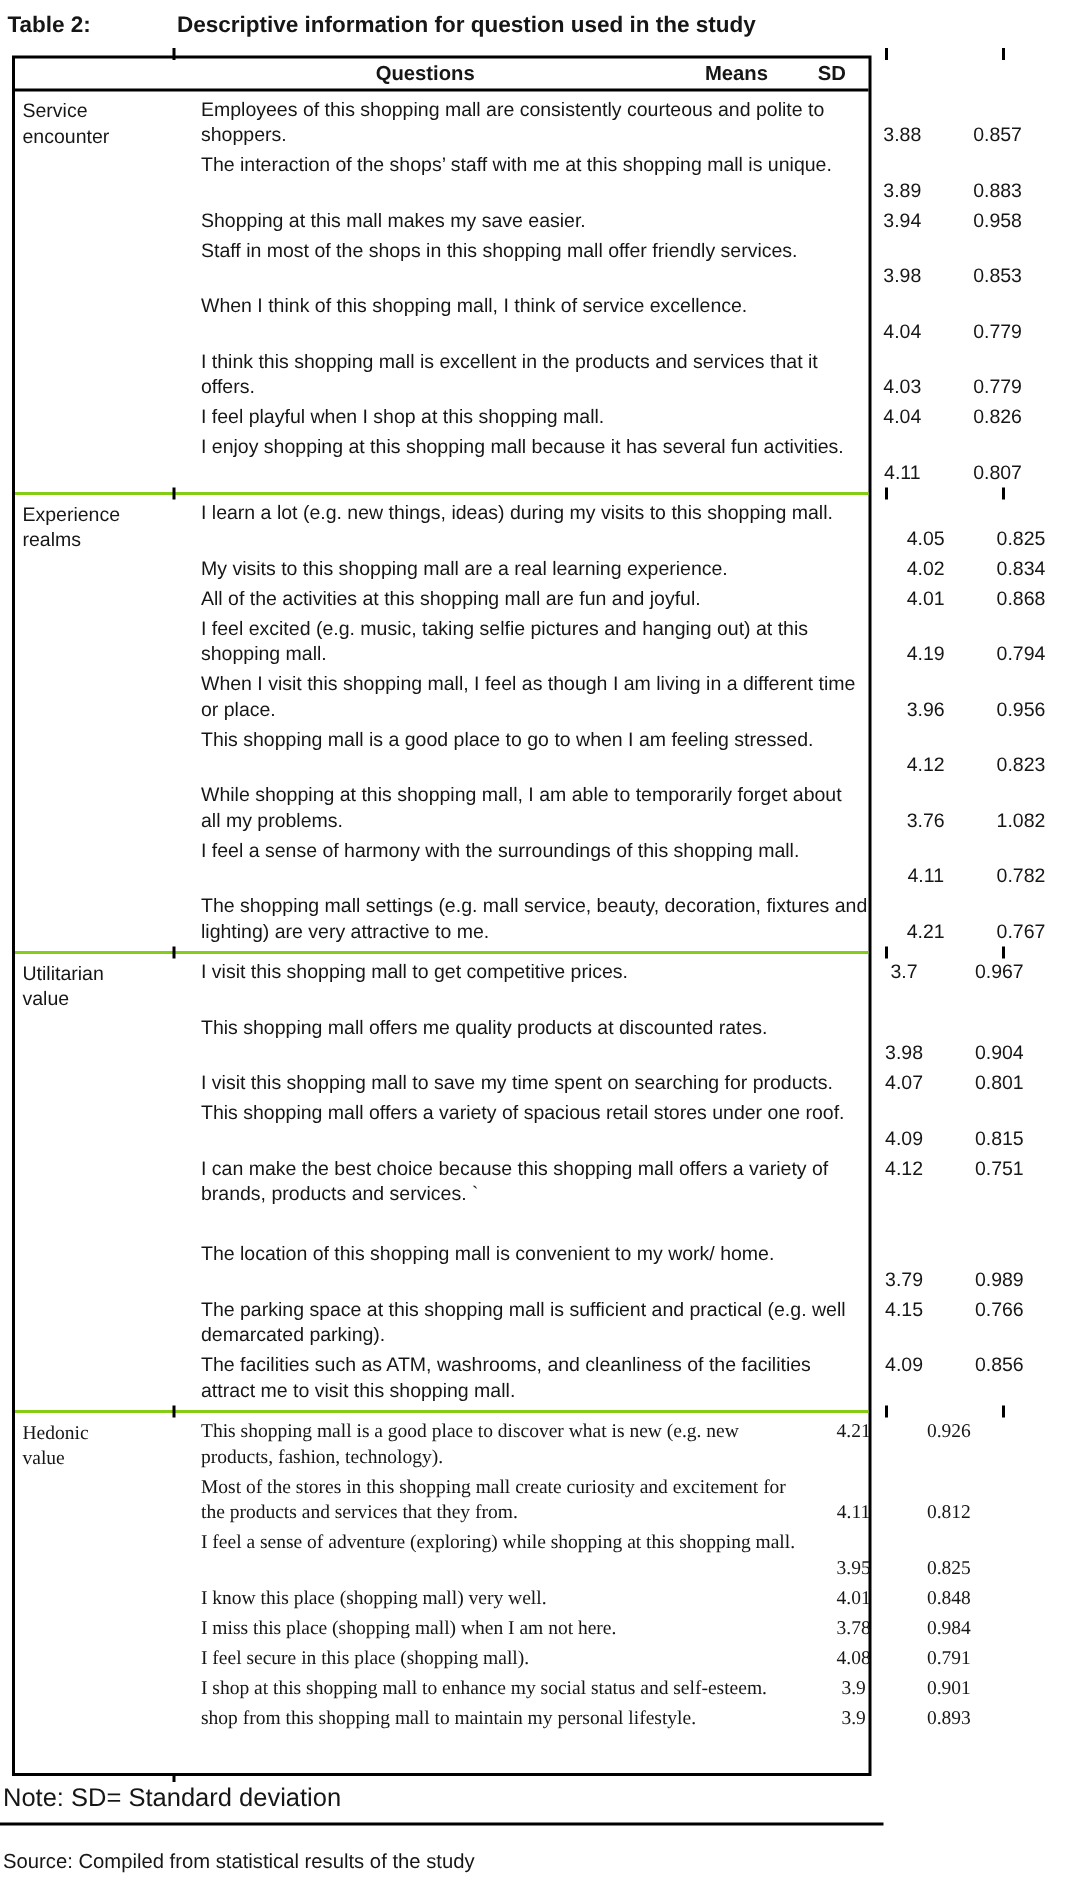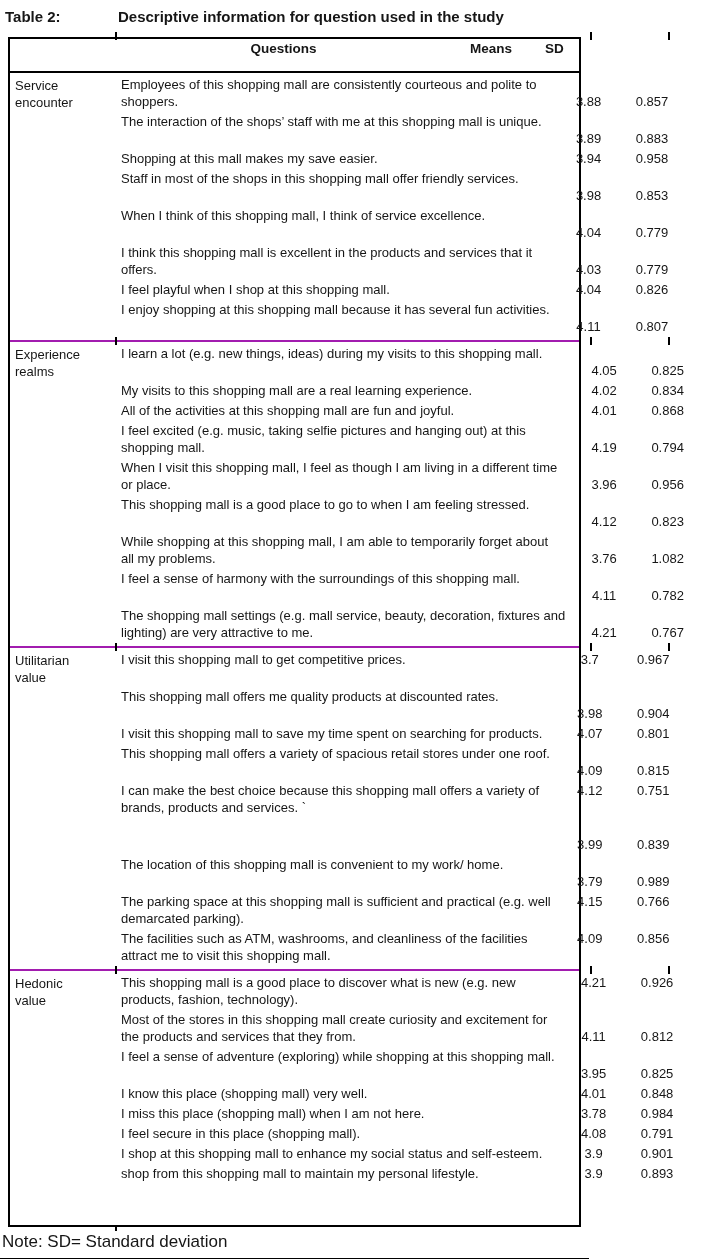--- a/index.html
+++ b/index.html
@@ -28,37 +28,37 @@
   .dtable::after { 
     content:""; position:absolute; left:105px; bottom:-6px; width:2px; height:6px; background:#000;
   }
 
   .thead {
     position:relative;
     display:grid;
     grid-template-columns:105px 1fr 78px 49px;
     font-weight:bold;
     border-bottom:2px solid #000;
-    padding:2px 0 15px 0;
+    padding:2px 0 3px 0;
     font-size:13.5px;
   }
   .thead .hq, .thead .hm, .thead .hs { text-align:center; }
 
   .section { position:relative; display:flex; padding:3px 0 2px 0; }
-  .section + .section { border-top:2px solid #a21caf; }
-  .section:last-child { padding-bottom:40px; }
+  .section + .section { border-top:2px solid #84cc16; }
+  .section:last-child { padding-bottom:26px;font-family:Liberation Serif, serif; }
 
   .tick { position:absolute; top:-5px; width:2px; height:8px; background:#000; }
   .tick.t1 { left:105px; } .tick.t2 { left:580px; } .tick.t3 { left:658px; }
   .thead .tick { top:-7px; }
 
   .cat { width:105px; flex:0 0 105px; padding:1px 4px 0 5px; line-height:17px; }
   .items { flex:1; }
   .item { margin-bottom:3px; }
-  .line { display:grid; grid-template-columns:1fr 78px 49px; line-height:17px; min-height:17px; }
+  .line { display:grid; grid-template-columns:1fr 78px 49px; line-height:17px; min-height:17px;margin-left:13px; }
   .q { padding-left:6px; white-space:nowrap; }
   .m, .s { text-align:center; white-space:nowrap; }
 
   
   .note { font-size:17px; padding:5px 0 6px 2px; }
   .rule { border-top:2px solid #000; margin:0; }
   .source { font-size:13.5px; padding:16px 0 0 2px; }
 </style>
 </head>
 <body>
@@ -346,25 +346,20 @@
                 <div class="q">brands, products and services. `</div>
                 <div class="m"></div>
                 <div class="s"></div>
               </div>
             </div>
             <div class="item">
               <div class="line">
                 <div class="m"></div>
                 <div class="s"></div>
               </div>
-              <div class="line">
-                <div class="q"></div>
-                <div class="m">3.99</div>
-                <div class="s">0.839</div>
-              </div>
             </div>
             <div class="item">
               <div class="line">
                 <div class="q">The location of this shopping mall is convenient to my work/ home.</div>
                 <div class="m"></div>
                 <div class="s"></div>
               </div>
               <div class="line">
                 <div class="q"></div>
                 <div class="m">3.79</div>

